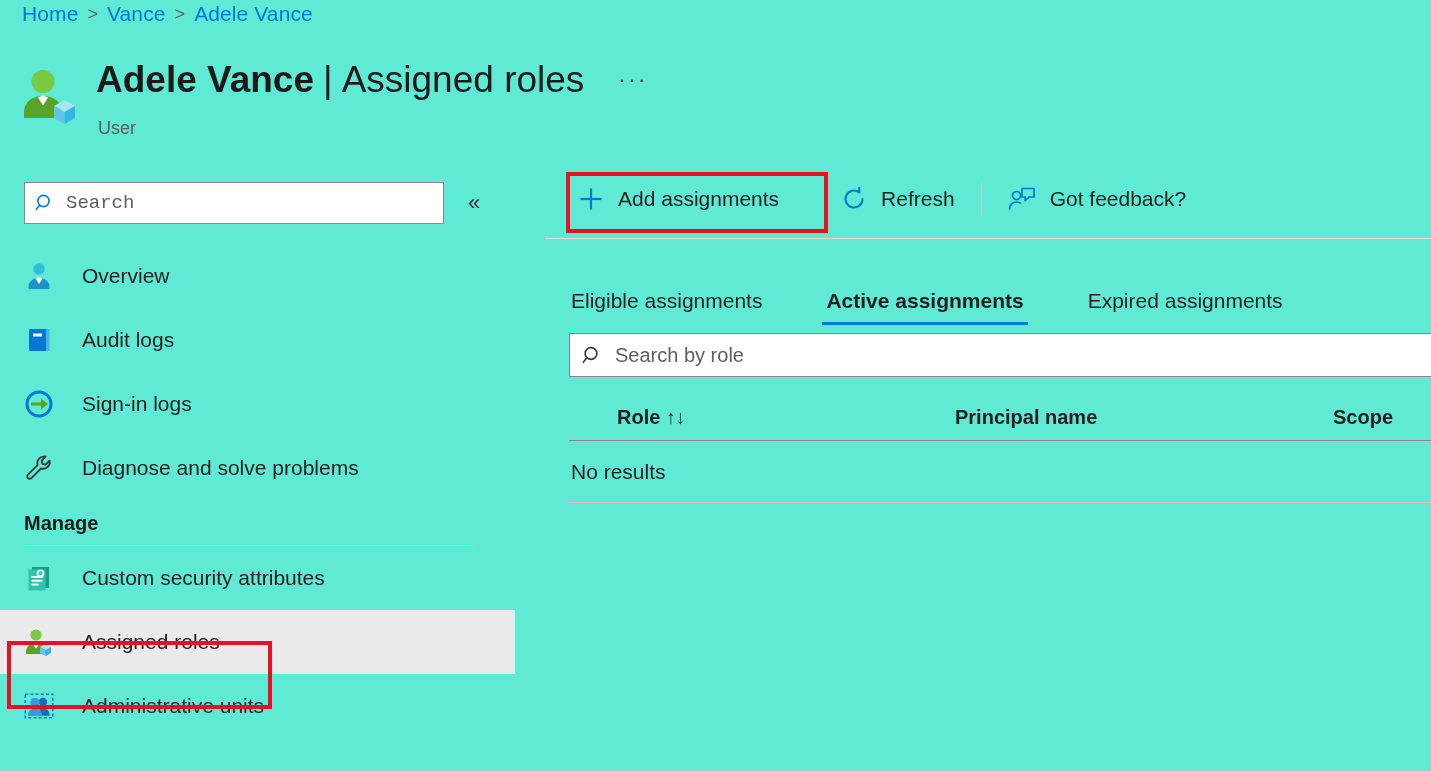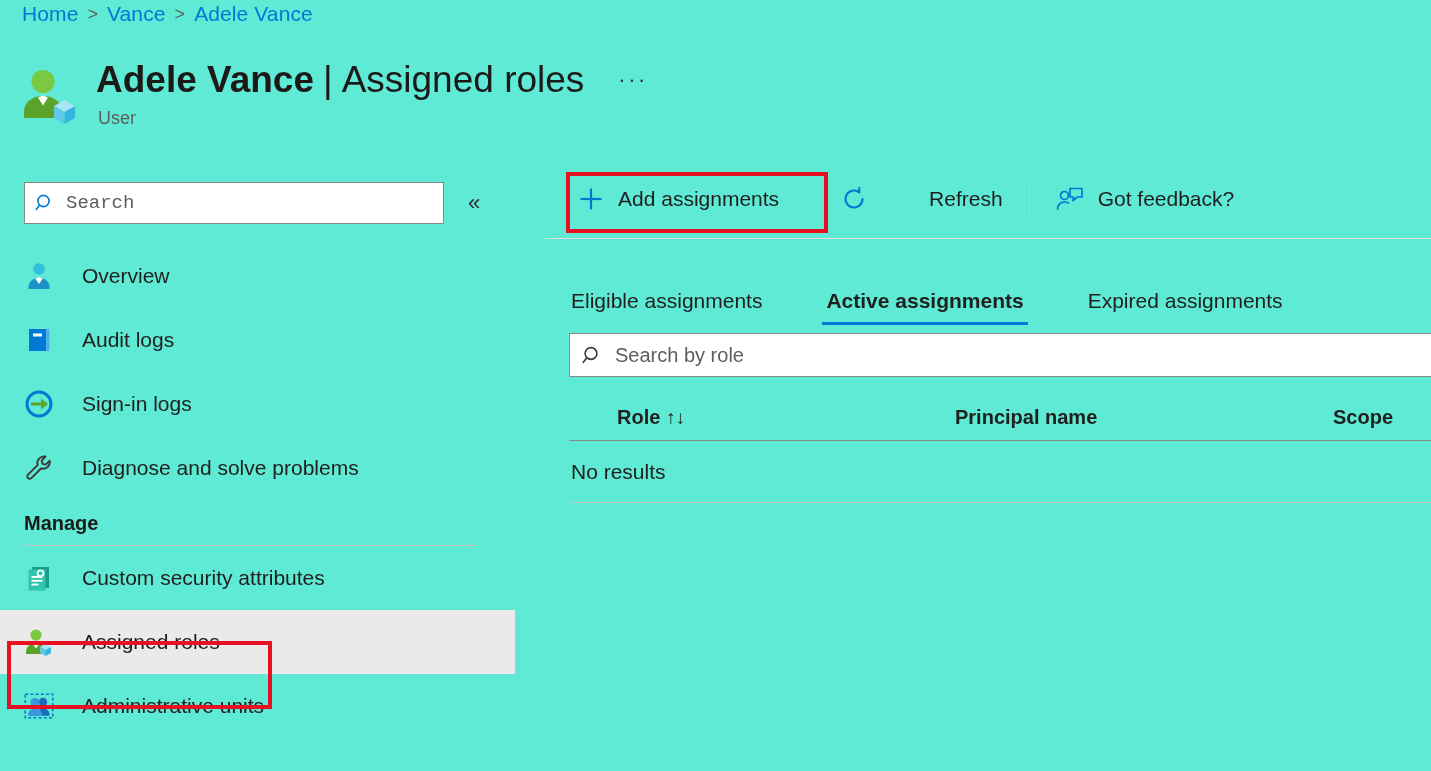--- a/index.html
+++ b/index.html
@@ -34,21 +34,21 @@
     font-size: 37px; line-height: 44px; color: #1b1a19;
     display: flex; align-items: baseline; white-space: nowrap;
   }
   .title-bold { font-weight: bold; }
   .title-sep { font-weight: 300; margin: 0 9px; color: #1b1a19; }
   .title-light { font-weight: normal; }
   .title-ellipsis {
     margin-left: 34px; font-size: 22px; color: #323130;
     letter-spacing: 2.5px; cursor: pointer; align-self: center;
   }
-  .subtitle { font-size: 18px; color: #605e5c; margin-top: 6px; margin-left: 2px; }
+  .subtitle { font-size: 18px; color: #605e5c; margin-top: 16px; margin-left: 2px; }
 
   
   .sidebar { position: absolute; left: 0; top: 160px; width: 545px; height: 611px; }
   .search-row {
     position: absolute; left: 24px; top: 22px;
     display: flex; align-items: center;
   }
   .search-box {
     width: 420px; height: 42px;
     border: 1px solid #8a8886; background: #fff;
@@ -304,21 +304,21 @@
       <button class="tb-btn">
         <span class="tb-ico">
           <svg width="26" height="26" viewBox="0 0 26 26">
             <line x1="13" y1="2.5" x2="13" y2="23.5" stroke="#0078d4" stroke-width="2.2"></line>
             <line x1="2.5" y1="13" x2="23.5" y2="13" stroke="#0078d4" stroke-width="2.2"></line>
           </svg>
         </span>
         <span>Add assignments</span>
       </button>
 
-      <button class="tb-btn" style="margin-left:38px;gap:48px;">
+      <button class="tb-btn" style="margin-left:38px;">
         <span class="tb-ico">
           <svg width="26" height="26" viewBox="0 0 26 26">
             <path d="M21.5 13a8.5 8.5 0 1 1-3.3-6.7" fill="none" stroke="#0078d4" stroke-width="2.1" stroke-linecap="round"></path>
             <line x1="18.2" y1="6.3" x2="18.2" y2="1.8" stroke="#0078d4" stroke-width="2.1" stroke-linecap="round"></line>
           </svg>
         </span>
         <span>Refresh</span>
       </button>
 
       <span class="tb-sep"></span>

